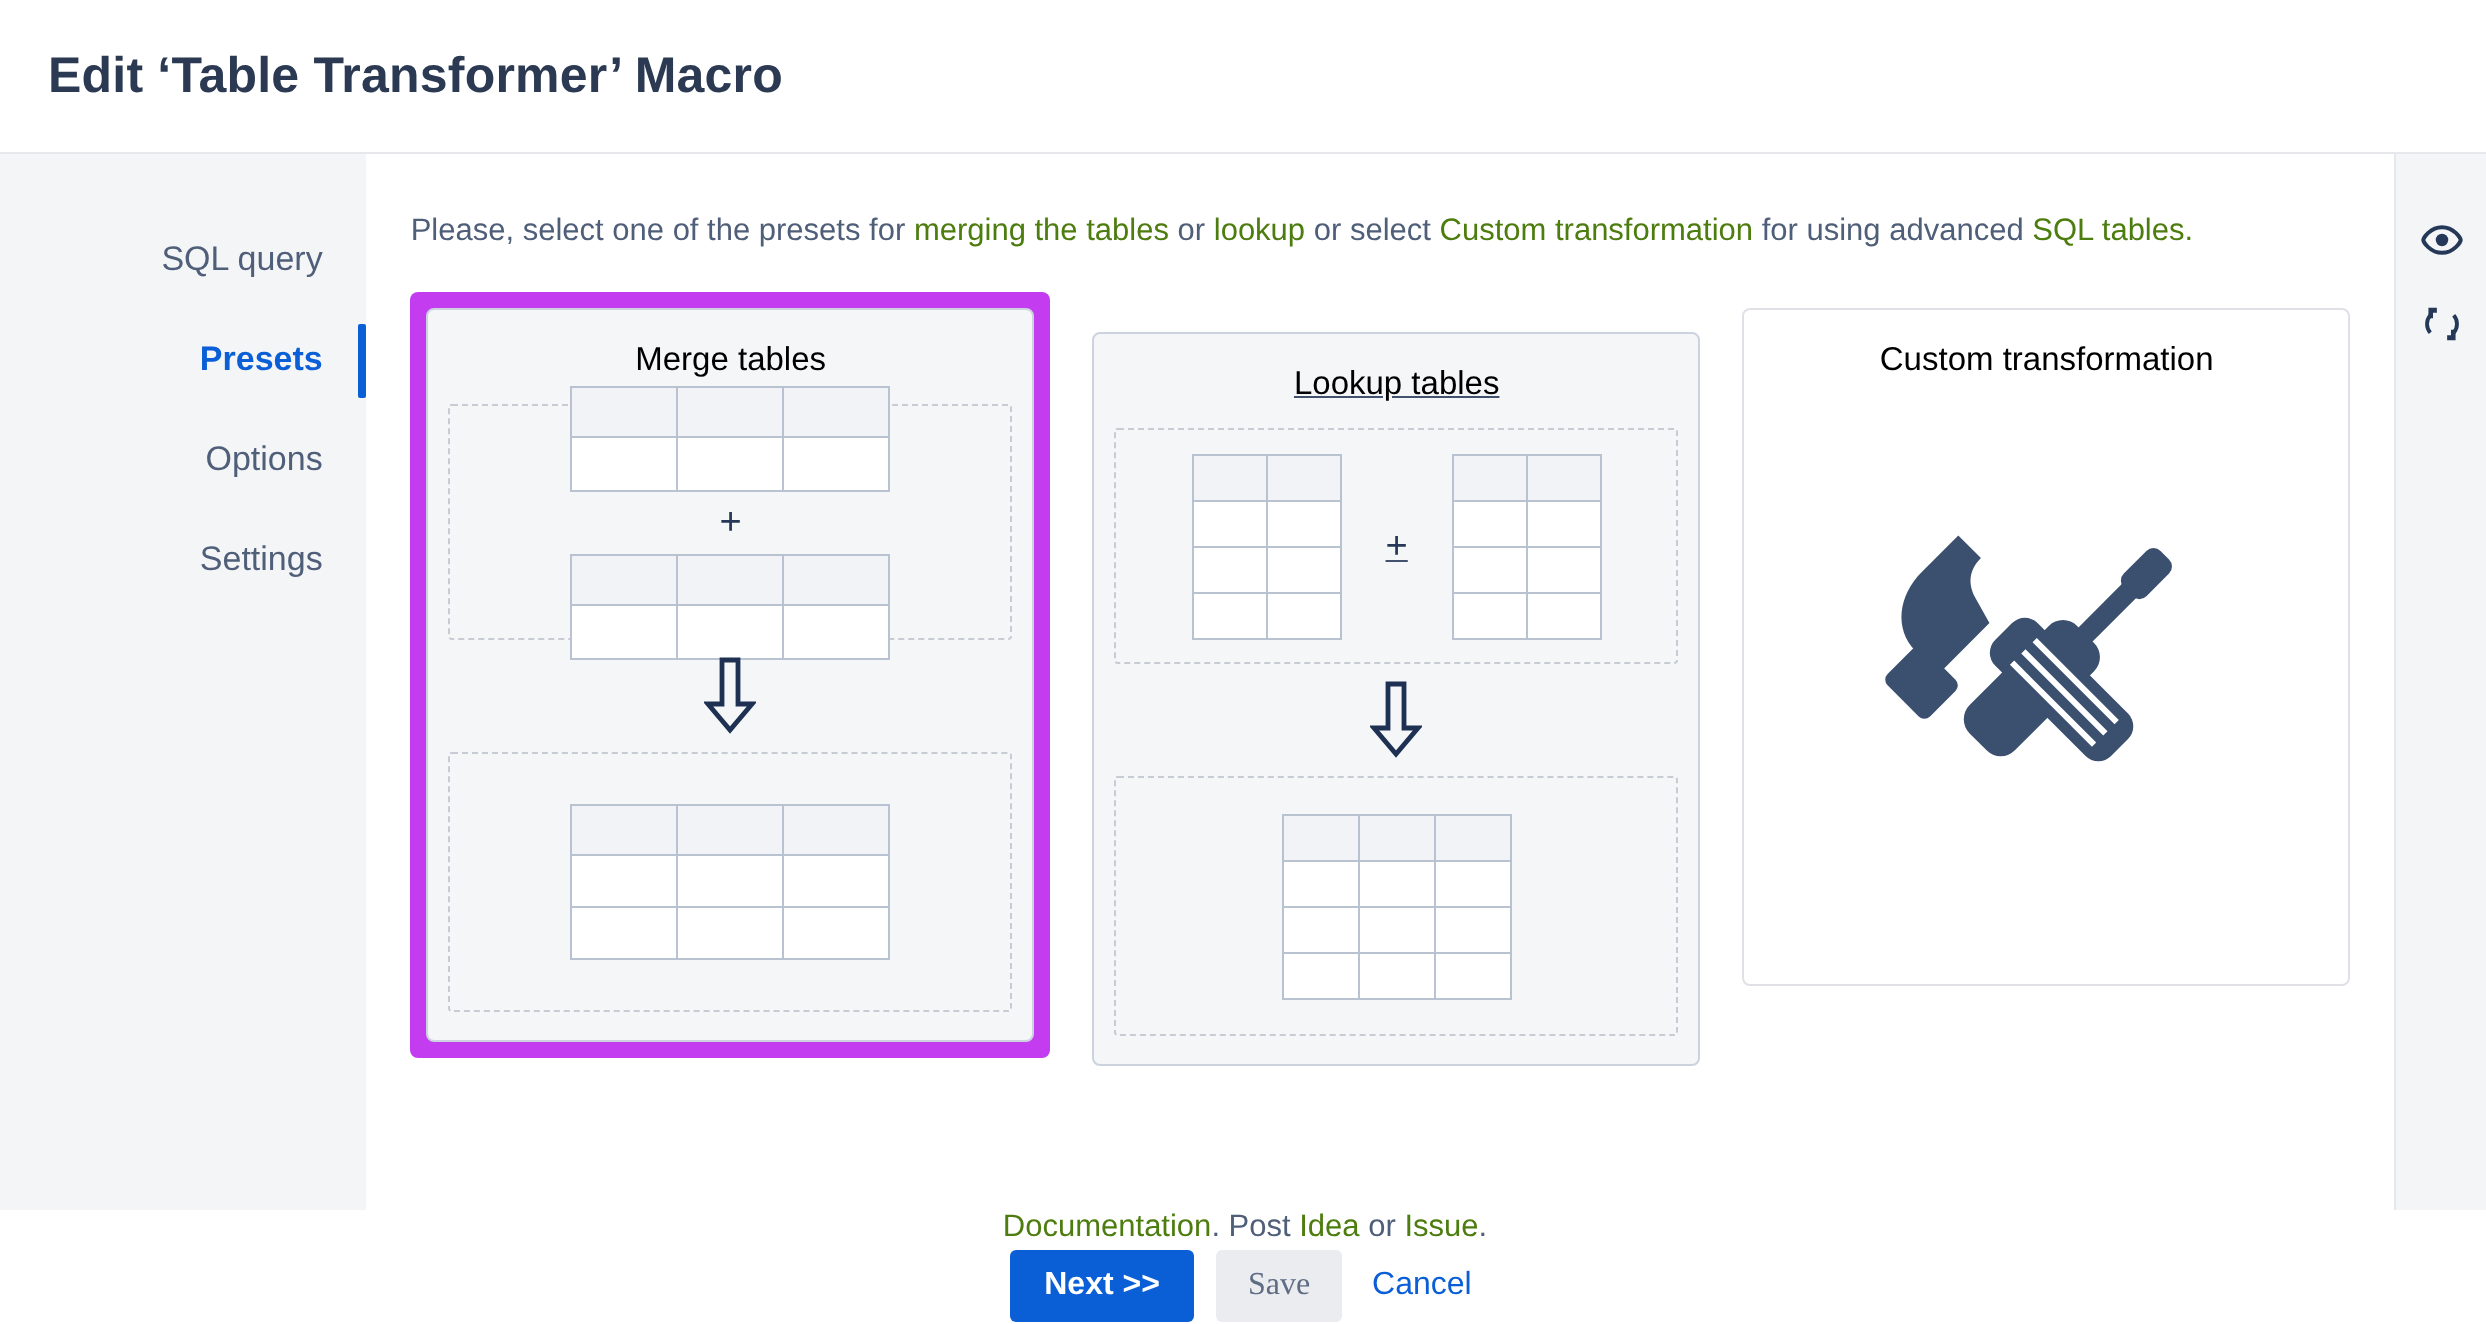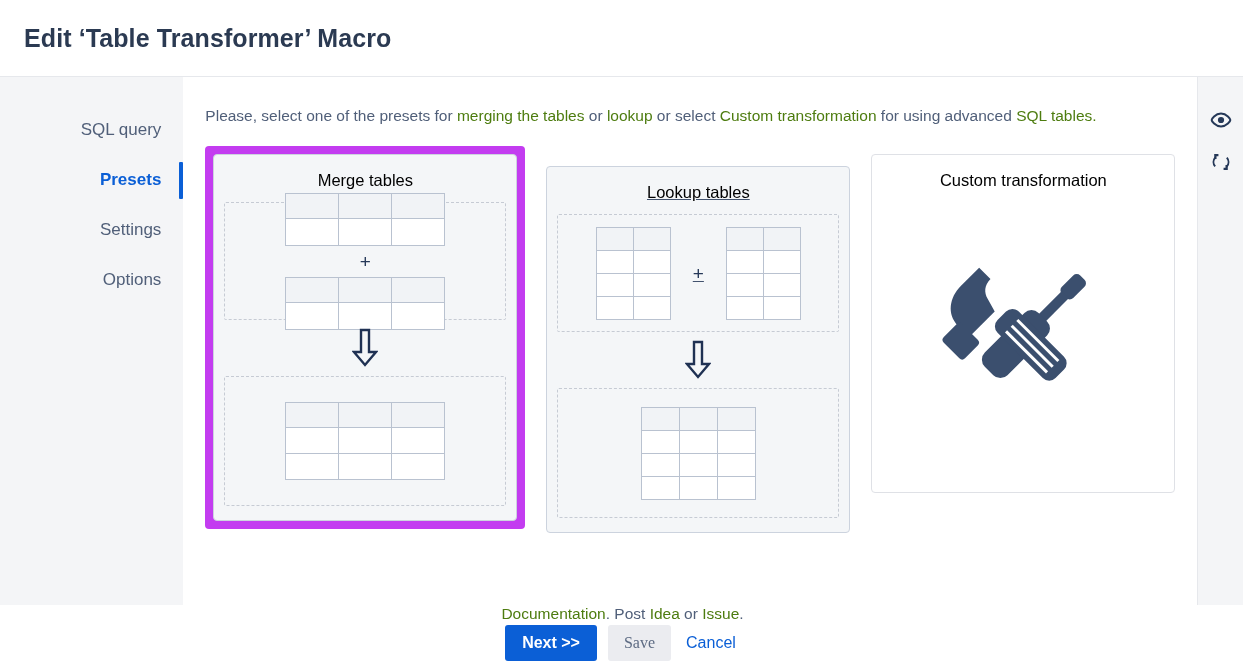--- a/index.html
+++ b/index.html
@@ -268,24 +268,24 @@
 
   <nav class="sidebar">
     <div class="nav-item">
       <span>SQL query</span>
     </div>
     <div class="nav-item active">
       <span>Presets</span>
       <span class="nav-indicator"></span>
     </div>
     <div class="nav-item">
+      <span>Options</span>
+    </div>
+    <div class="nav-item">
       <span>Settings</span>
-    </div>
-    <div class="nav-item">
-      <span>Options</span>
     </div>
   </nav>
 
   <main class="content-panel">
 
     <p class="intro">
       <span>Please, select one of the presets for </span><a>merging the tables</a><span> or </span><a>lookup</a><span> or select </span><a>Custom transformation</a><span> for using advanced </span><a>SQL tables.</a>
     </p>
 
     <div class="cards">

